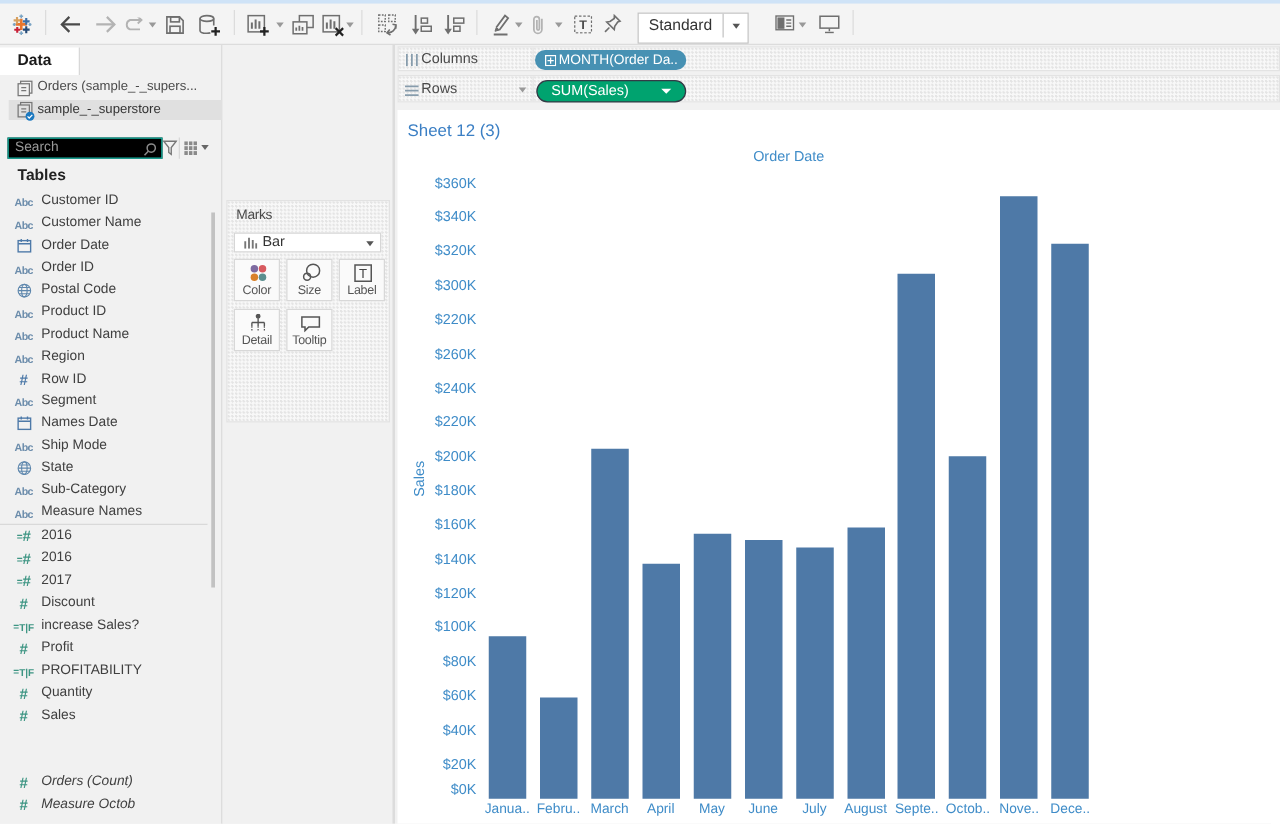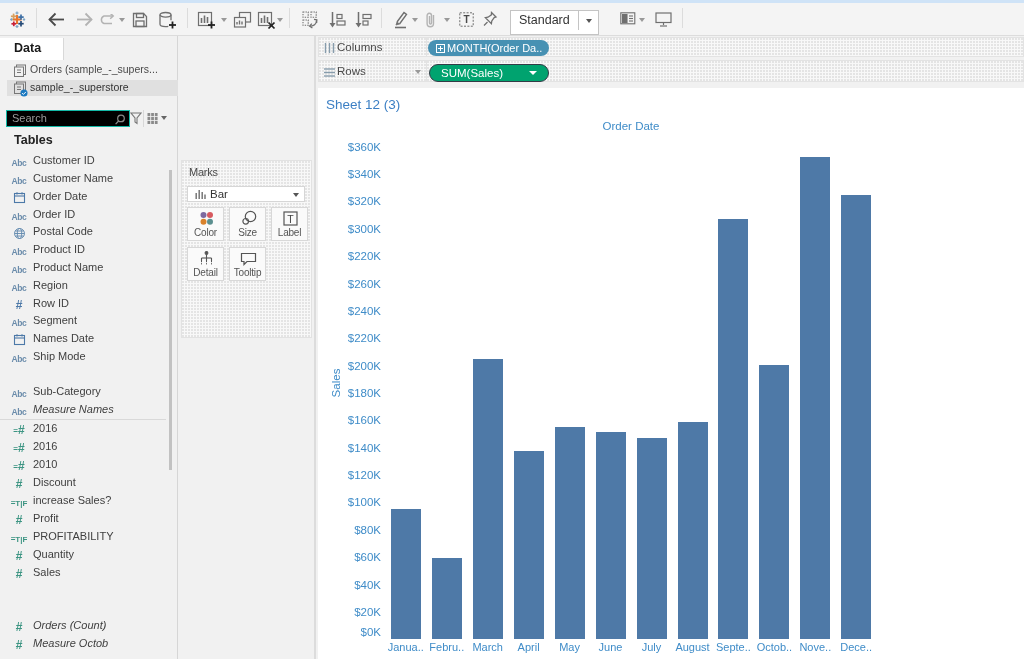--- a/index.html
+++ b/index.html
@@ -346,40 +346,52 @@
             <line x1="4" y1="1.2" x2="4" y2="3.5"></line>
             <line x1="9" y1="1.2" x2="9" y2="3.5"></line>
           </g>
         </svg></span>
       <span class="ftx" style="">Names Date</span>
     </div>
 <div class="frow" style="top:347.8px">
       <span class="fic"><span class="fi" style="color:#6b8cab;font-size:8.5px;font-weight:bold;letter-spacing:-0.4px">Abc</span></span>
       <span class="ftx" style="">Ship Mode</span>
     </div>
+<div class="frow" style="top:365.5px">
+      <span class="fic"><svg class="fi" width="13" height="13" viewBox="0 0 13 13">
+          <g stroke="#5e87ad" fill="none" stroke-width="0.9">
+            <circle cx="6.5" cy="6.5" r="5"></circle>
+            <ellipse cx="6.5" cy="6.5" rx="2.2" ry="5"></ellipse>
+            <line x1="1.5" y1="6.5" x2="11.5" y2="6.5"></line>
+            <line x1="2.2" y1="4" x2="10.8" y2="4"></line>
+            <line x1="2.2" y1="9" x2="10.8" y2="9"></line>
+          </g>
+        </svg></span>
+      <span class="ftx" style="">State</span>
+    </div>
 <div class="frow" style="top:383.3px">
       <span class="fic"><span class="fi" style="color:#6b8cab;font-size:8.5px;font-weight:bold;letter-spacing:-0.4px">Abc</span></span>
       <span class="ftx" style="">Sub-Category</span>
     </div>
 <div class="frow" style="top:401.1px">
       <span class="fic"><span class="fi" style="color:#6b8cab;font-size:8.5px;font-weight:bold;letter-spacing:-0.4px">Abc</span></span>
-      <span class="ftx" style="font-style:italic;">Measure Names</span>
+      <span class="ftx" style="">Measure Names</span>
     </div>
 <div style="position:absolute;left:0;top:418.5px;width:166px;height:1px;background:#d9d9d9"></div>
 <div class="frow" style="top:420.4px">
       <span class="fic"><span class="fi" style="color:#3d9583;font-size:12px;font-weight:bold"><span style="font-size:8px;vertical-align:1px">=</span>#</span></span>
       <span class="ftx" style="">2016</span>
     </div>
 <div class="frow" style="top:438.3px">
       <span class="fic"><span class="fi" style="color:#3d9583;font-size:12px;font-weight:bold"><span style="font-size:8px;vertical-align:1px">=</span>#</span></span>
       <span class="ftx" style="">2016</span>
     </div>
 <div class="frow" style="top:456.2px">
       <span class="fic"><span class="fi" style="color:#3d9583;font-size:12px;font-weight:bold"><span style="font-size:8px;vertical-align:1px">=</span>#</span></span>
-      <span class="ftx" style="">2010</span>
+      <span class="ftx" style="">2017</span>
     </div>
 <div class="frow" style="top:474.1px">
       <span class="fic"><span class="fi" style="color:#3d9583;font-size:12px;font-weight:bold">#</span></span>
       <span class="ftx" style="">Discount</span>
     </div>
 <div class="frow" style="top:492.0px">
       <span class="fic"><span class="fi" style="color:#3d9583;font-size:8px;font-weight:bold"><span style="vertical-align:1px">=</span>T|F</span></span>
       <span class="ftx" style="">increase Sales?</span>
     </div>
 <div class="frow" style="top:509.9px">

